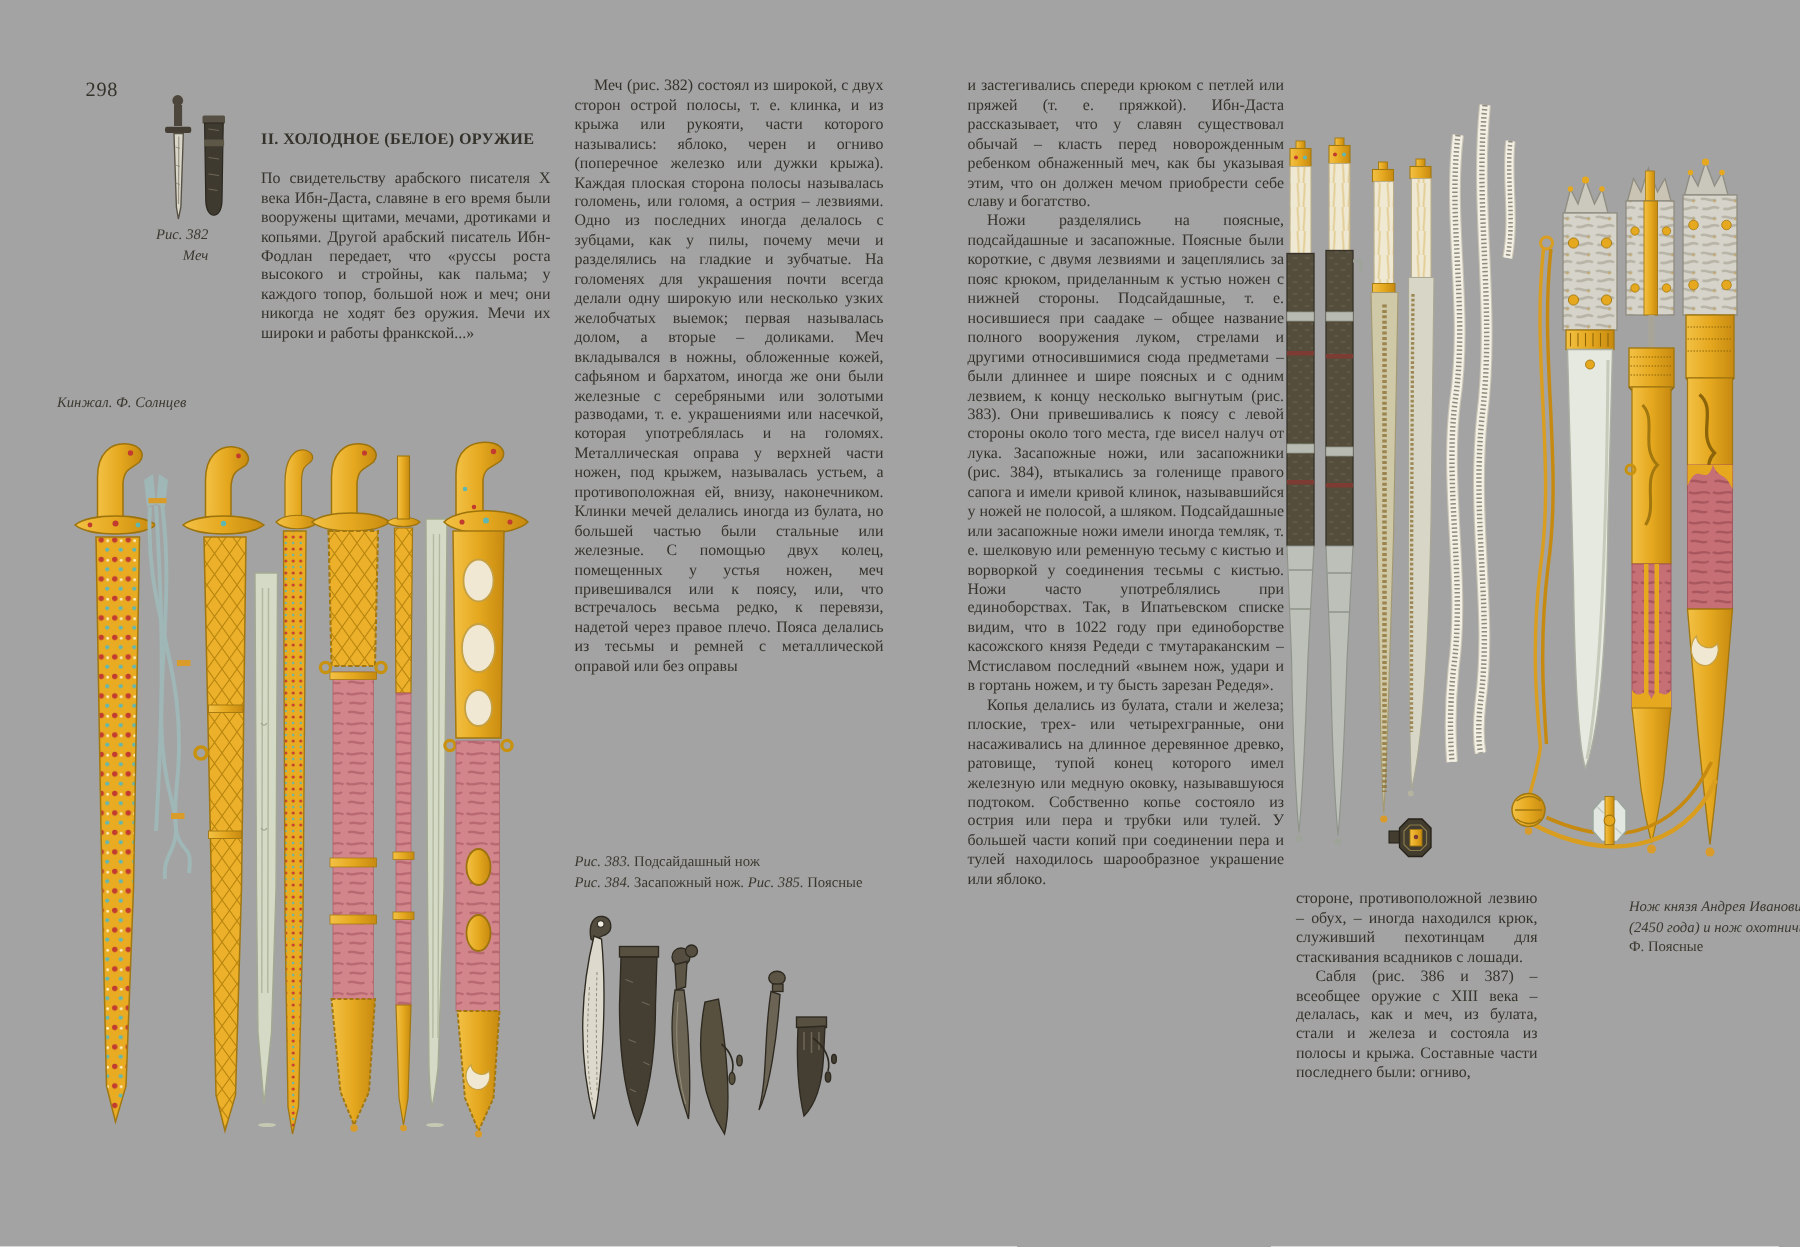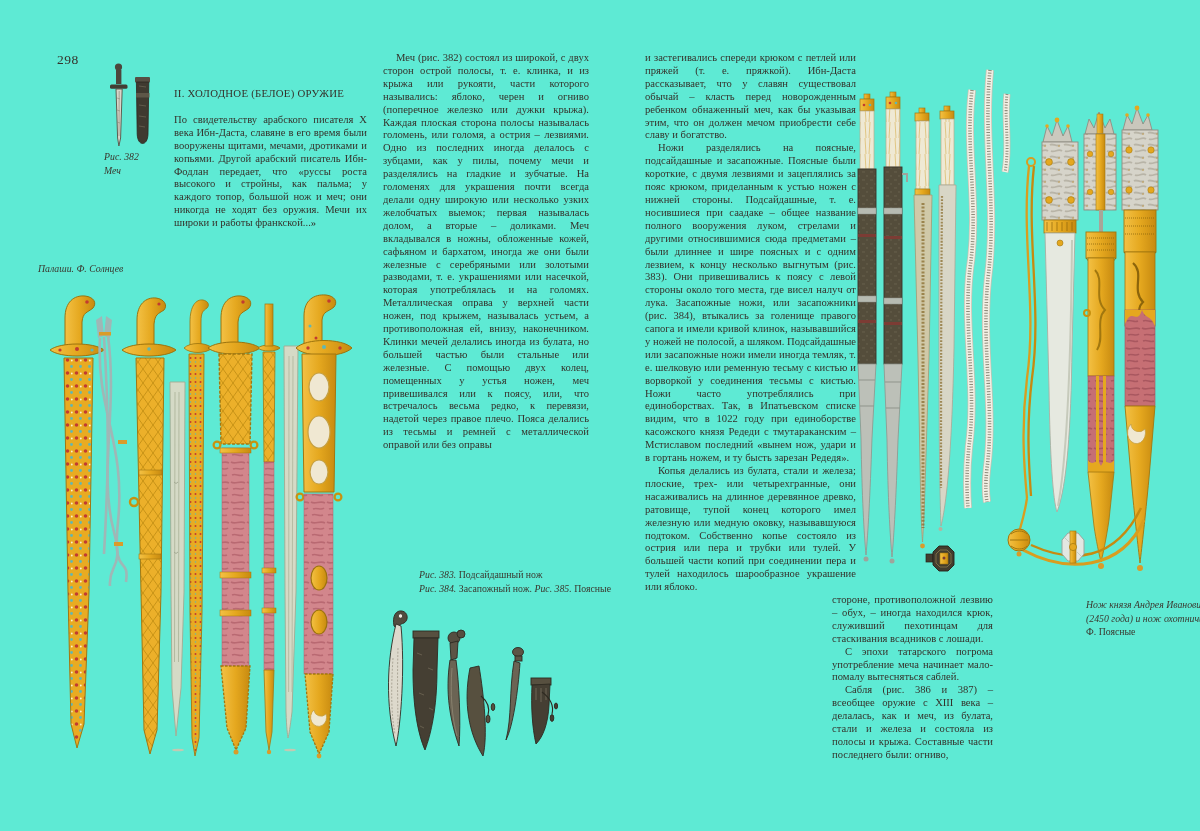--- a/index.html
+++ b/index.html
@@ -1,24 +1,24 @@
 <!DOCTYPE html>
 <html lang="ru"><head>
 <meta charset="utf-8">
 <title>Document</title>
 <style>
   html,body{margin:0;padding:0;background:#ffffff;}
   .spread{
-    position:relative;width:1200px;height:831px;background:#5eead4;overflow:hidden;
+    position:relative;width:1200px;height:831px;background:#a3a3a3;overflow:hidden;
     font-family:"Liberation Serif","DejaVu Serif",serif;color:#35322b;
   }
   .col{position:absolute;text-align:justify;font-size:10.6px;line-height:12.9px;hyphens:auto;}
   .col p{margin:0;}
   .col p.ind{text-indent:13px;}
-  h2.sect{font-size:10.8px;font-weight:normal;margin:35px 0 14px 0;letter-spacing:.25px;}
+  h2.sect{font-size:10.8px;font-weight:bold;margin:35px 0 14px 0;letter-spacing:.25px;}
   .pagenum{position:absolute;left:57px;top:52px;font-size:13.5px;letter-spacing:.5px;}
   .cap{position:absolute;font-size:9.8px;line-height:13.5px;font-style:italic;color:#3b382f;}
   .cap .roman{font-style:normal;}
   .figcap{position:absolute;font-size:9.8px;line-height:14px;color:#3b382f;}
   .figcap .figref{font-style:italic;}
   .plate{position:absolute;}
   svg{display:block;}
 </style>
 </head>
 <body>
@@ -34,31 +34,31 @@
       <rect x="4" y="26.5" width="17.5" height="4.2" rx="1.5" fill="#433d33"></rect>
       <path d="M10,31 L16.2,31 L14.6,80 L12.9,88 L11.6,80 Z" fill="#d9d6ca" stroke="#565044" stroke-width="0.9"></path>
       <path d="M13.2,33 L13,78" stroke="#9a9587" stroke-width="0.8"></path>
       <path d="M11,40 l3,1 M11,52 l3,1 M11,64 l3,1" stroke="#85806f" stroke-width="0.5"></path>
       <rect x="29" y="19" width="15" height="5.5" rx="1" fill="#565044"></rect>
       <path d="M30.4,24 L42.8,24 L42,76 C41.8,82 39.5,85.5 36.6,85.5 C33.7,85.5 31.4,82 31.2,76 Z" fill="#3f3a30" stroke="#2b2720" stroke-width="0.8"></path>
       <rect x="30" y="35" width="13.4" height="4.5" fill="#5d5748"></rect>
       <path d="M33,28 l7,1 M33,47 l7,1 M33,58 l7,1 M33,68 l6,1" stroke="#6e6756" stroke-width="0.7"></path>
     </svg>
   </div>
-  <div class="cap" style="left:104px;top:150px;">
+  <div class="cap" style="left:104px;top:150px;text-align:right;">
     <div>Рис. 382</div>
     <div>Меч</div>
   </div>
 
   <div class="col" style="left:174px;top:52px;width:193px;">
     <h2 class="sect">II. ХОЛОДНОЕ (БЕЛОЕ) ОРУЖИЕ</h2>
     <p>По свидетельству арабского писателя X века Ибн-Даста, славяне в его время были вооружены щитами, мечами, дротиками и копьями. Другой арабский писатель Ибн-Фодлан передает, что «руссы роста высокого и стройны, как пальма; у каждого топор, большой нож и меч; они никогда не ходят без оружия. Мечи их широки и работы франкской...»</p>
   </div>
 
-  <div class="cap" style="left:38px;top:262px;">Палаши. Ф. Солнцев</div>
+  <div class="cap" style="left:38px;top:262px;">Кинжал. Ф. Солнцев</div>
 
   <div class="plate" style="left:38px;top:292px;width:334px;height:500px;">
     <svg width="334" height="500" viewBox="0 0 334 500">
       <defs>
         <linearGradient id="lp-gld" x1="0" y1="0" x2="1" y2="0">
           <stop offset="0" stop-color="#f3c145"></stop>
             <stop offset=".5" stop-color="#e5a81f"></stop>
             <stop offset="1" stop-color="#c78a10"></stop>
         </linearGradient>
         <pattern id="lp-gems" width="9" height="13" patternUnits="userSpaceOnUse">
@@ -181,21 +181,21 @@
         <path d="M276,418 a8,9 0 1 0 12,4 a7,7 0 0 1 -12,-4 Z" fill="#f0e8d2" stroke="#c5a044" stroke-width="0.8"></path>
         <circle cx="281" cy="464" r="2.4" fill="#d99c2a"></circle>
       </g>
     </svg>
   </div>
 
   <div class="col" style="left:383px;top:52px;width:206px;">
     <p class="ind">Меч (рис. 382) состоял из широкой, с двух сторон острой полосы, т. е. клинка, и из крыжа или рукояти, части которого назывались: яблоко, черен и огниво (поперечное железко или дужки крыжа). Каждая плоская сторона полосы называлась голомень, или голомя, а острия – лезвиями. Одно из последних иногда делалось с зубцами, как у пилы, почему мечи и разделялись на гладкие и зубчатые. На голоменях для украшения почти всегда делали одну широкую или несколько узких желобчатых выемок; первая называлась долом, а вторые – доликами. Меч вкладывался в ножны, обложенные кожей, сафьяном и бархатом, иногда же они были железные с серебряными или золотыми разводами, т. е. украшениями или насечкой, которая употреблялась и на голомях. Металлическая оправа у верхней части ножен, под крыжем, называлась устьем, а противоположная ей, внизу, наконечником. Клинки мечей делались иногда из булата, но большей частью были стальные или железные. С помощью двух колец, помещенных у устья ножен, меч привешивался или к поясу, или, что встречалось весьма редко, к перевязи, надетой через правое плечо. Пояса делались из тесьмы и ремней с металлической оправой или без оправы</p>
   </div>
 
-  <div class="figcap" style="left:383px;top:568px;margin-left:36px;">
+  <div class="figcap" style="left:383px;top:568px;">
     <div>
       <span class="figref">Рис. 383.</span>
       <span>Подсайдашный нож</span>
     </div>
     <div>
       <span class="figref">Рис. 384.</span>
       <span>Засапожный нож.</span>
       <span class="figref">Рис. 385.</span>
       <span>Поясные</span>
     </div>
@@ -415,23 +415,22 @@
 
       <g>
         <path d="M209,482 L215,475 L225,475 L231,482 L231,496 L225,503 L215,503 L209,496 Z" fill="#e3e7e2" stroke="#9aa69e" stroke-width="1"></path>
         <rect x="217" y="473" width="6" height="32" fill="url(#rp-gld)" stroke="#a1770f" stroke-width="0.6"></rect>
         <circle cx="220" cy="489" r="3.6" fill="#e5a81f" stroke="#a1770f" stroke-width="0.7"></circle>
         <path d="M212,480 l4,4 M228,498 l-4,-4" stroke="#c2ccc4" stroke-width="1"></path>
       </g>
     </svg>
   </div>
 
-  <div class="col" style="left:832px;top:594px;width:161px;">
+  <div class="col" style="left:864px;top:594px;width:161px;">
     <p>стороне, противоположной лезвию – обух, – иногда находился крюк, служивший пехотинцам для стаскивания всадников с лошади.</p>
-    <p class="ind">С эпохи татарского погрома употребление меча начинает мало-помалу вытесняться саблей.</p>
     <p class="ind">Сабля (рис. 386 и 387) – всеобщее оружие с XIII века – делалась, как и меч, из булата, стали и железа и состояла из полосы и крыжа. Составные части последнего были: огниво,</p>
   </div>
 
   <div class="cap" style="left:1046px;top:598px;width:150px;margin-left:40px;">
     <div>Нож князя Андрея Ивановича</div>
     <div>(2450 года) и нож охотничий</div>
     <div class="roman">Ф. Поясные</div>
   </div>
 
 </div>

